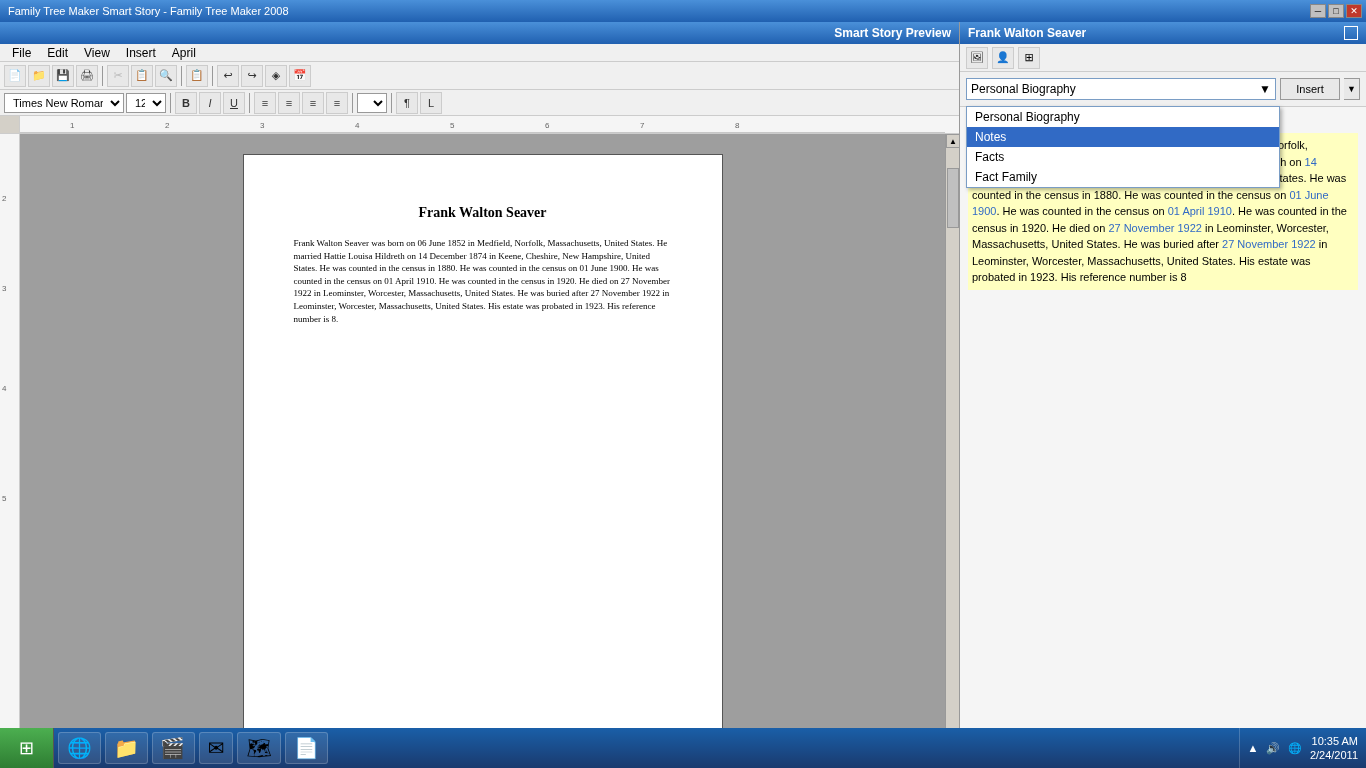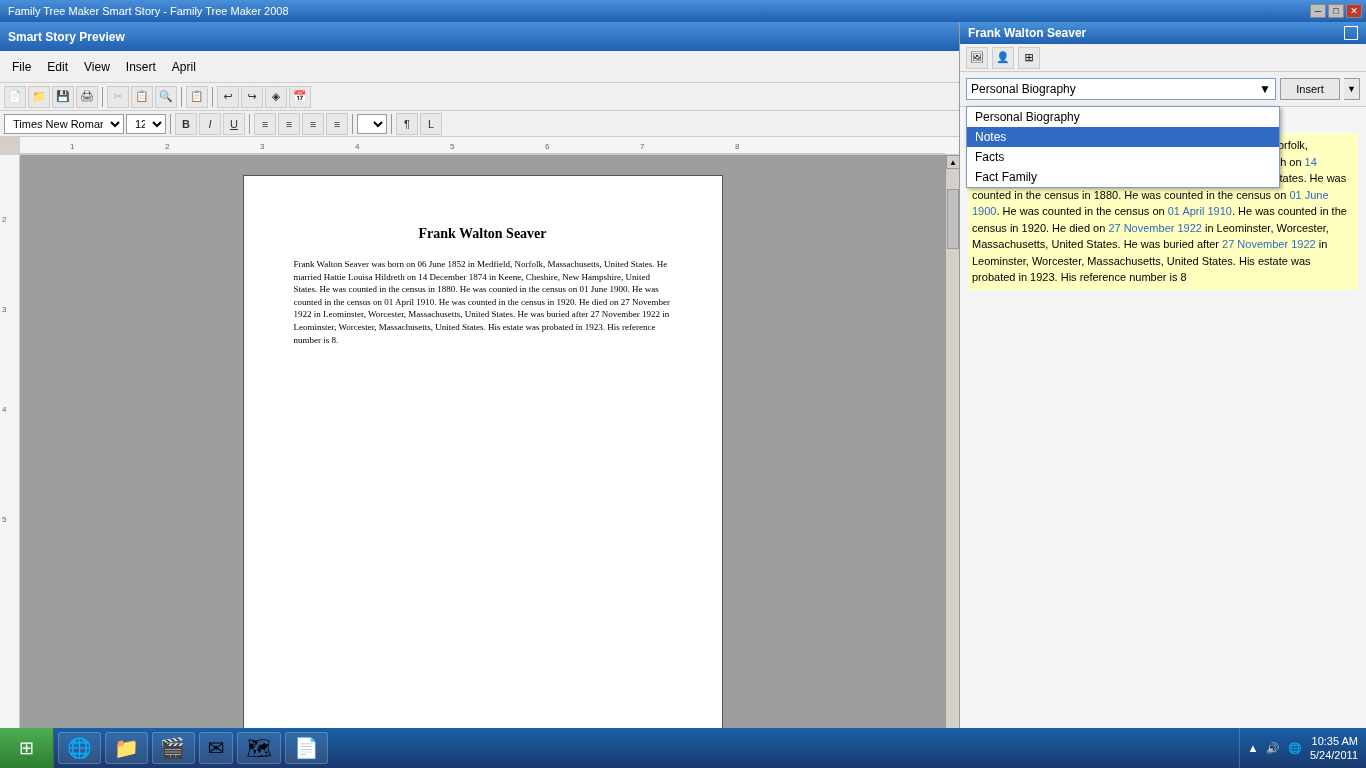--- a/index.html
+++ b/index.html
@@ -35,32 +35,33 @@
       width: 960px;
       background: #f0f0f0;
       display: flex;
       flex-direction: column;
       border-right: 1px solid #999;
     }
 
     .left-header {
       background: linear-gradient(to bottom, #4a90d9, #2060b0);
       color: white;
-      height: 29px;
+      height: 22px;
       display: flex;
       align-items: center;
       padding: 0 8px;
       font-size: 12px;
       font-weight: bold;
+      justify-content: flex-end;
     }
 
     
     .menu-bar {
       background: #f0f0f0;
-      height: 32px;
+      height: 18px;
       display: flex;
       align-items: center;
       padding: 0 4px;
       gap: 0;
       border-bottom: 1px solid #ccc;
     }
     .menu-item {
       padding: 2px 8px;
       font-size: 12px;
       cursor: pointer;
@@ -596,16 +597,16 @@
     <div class="taskbar-item">
       <span style="font-size:20px;">📄</span>
     </div>
   </div>
   <div class="system-tray">
     <span>▲</span>
     <span>🔊</span>
     <span>🌐</span>
     <div class="clock">
       <div>10:35 AM</div>
-      <div>5/24/2011</div>
+      <div>2/24/2011</div>
     </div>
   </div>
 </div>
 
 </body></html>

